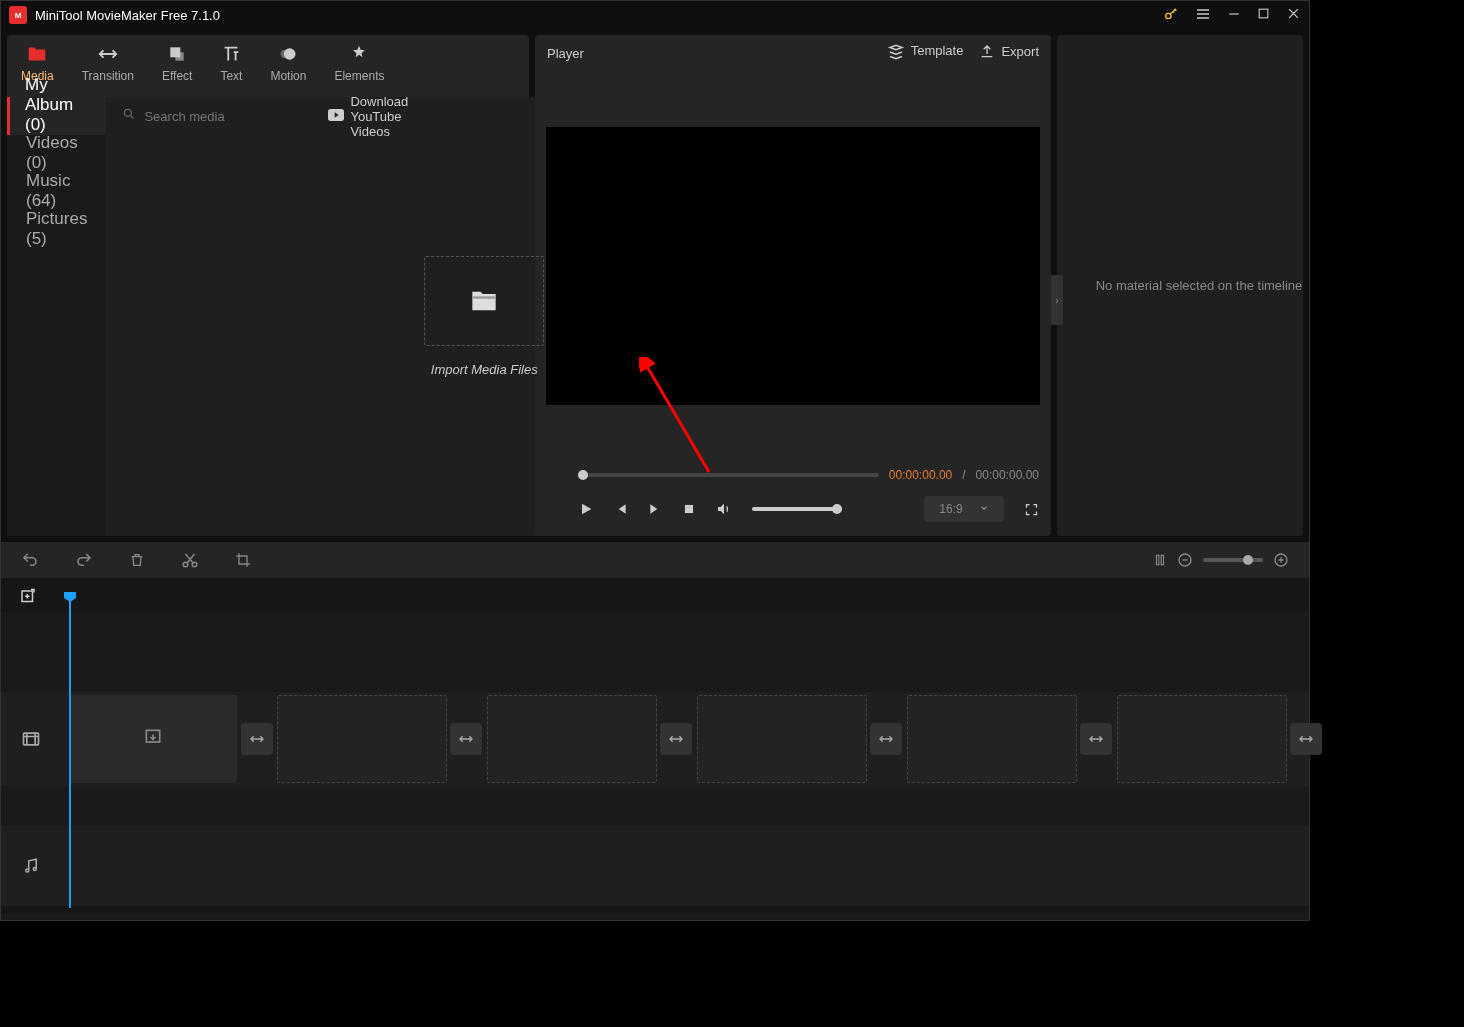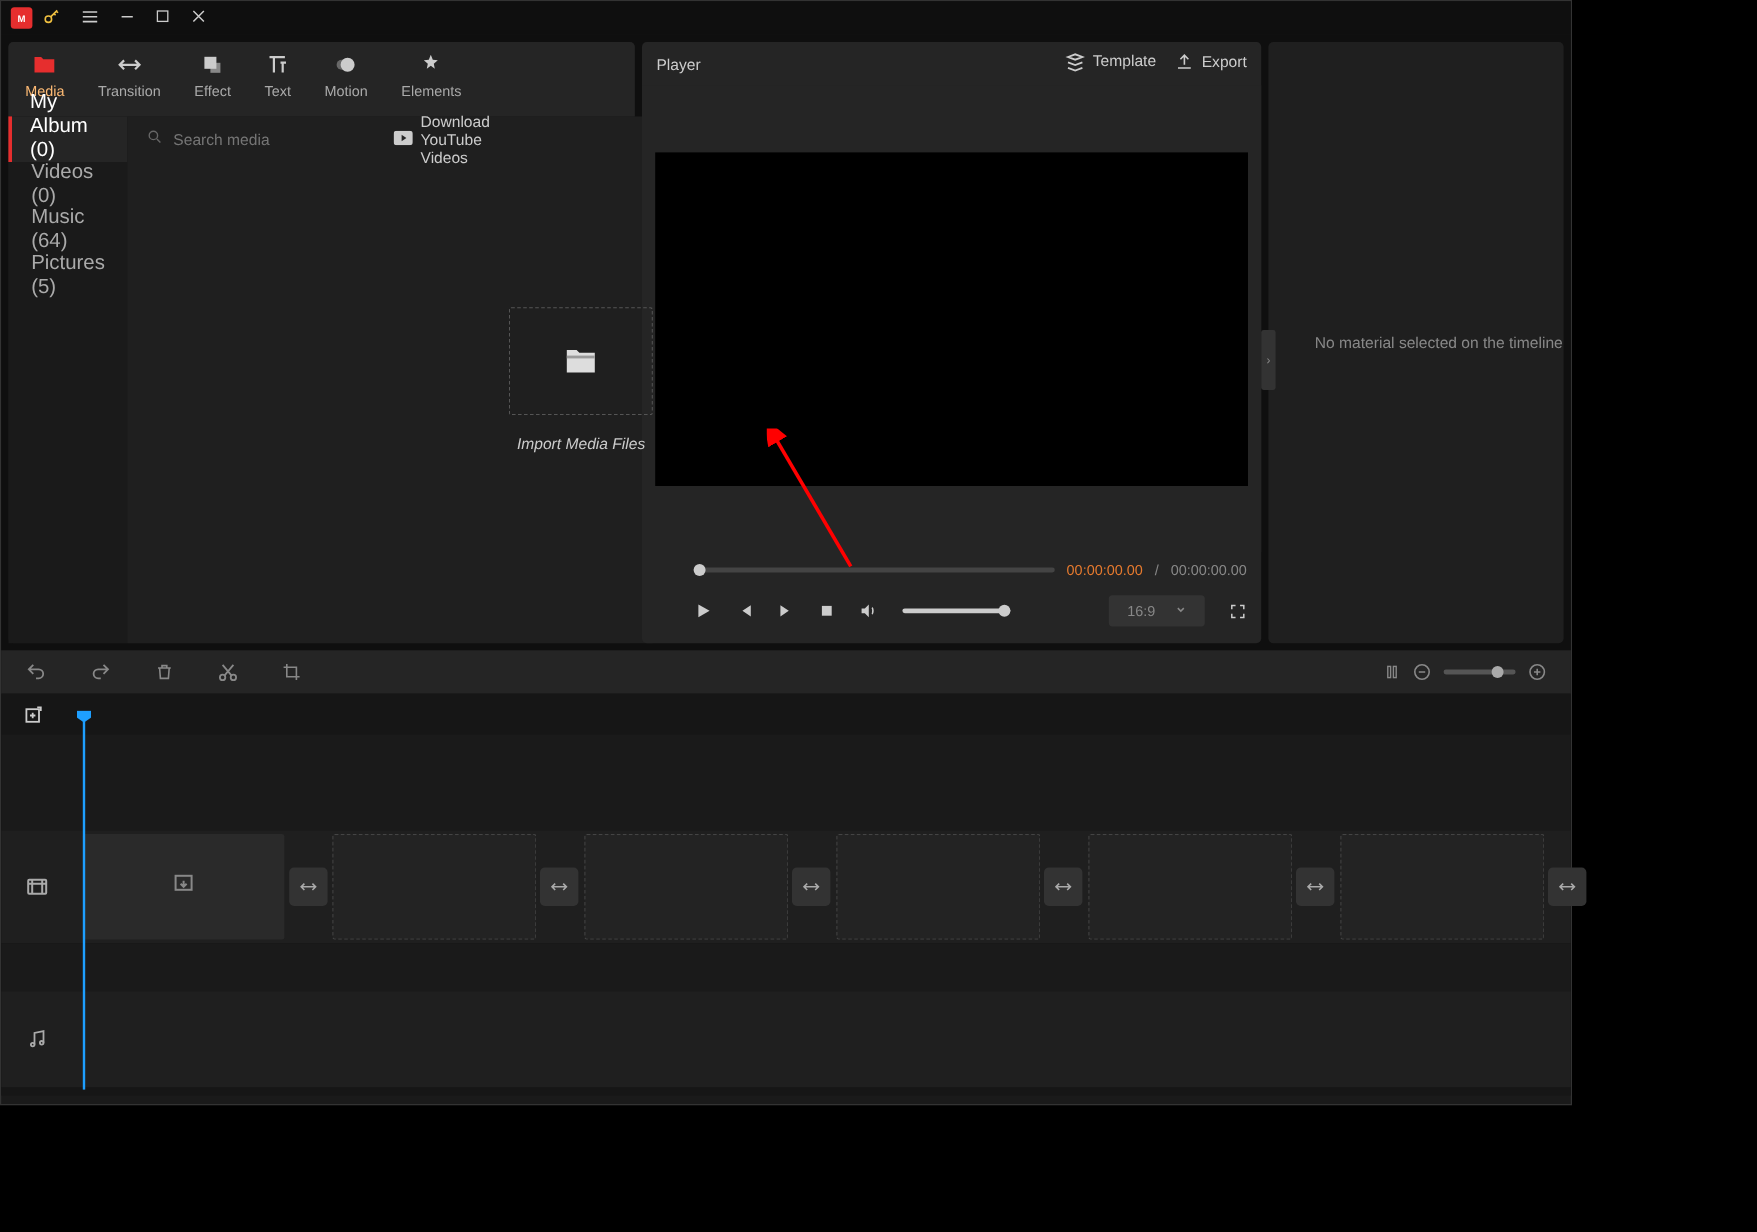--- a/index.html
+++ b/index.html
@@ -96,20 +96,21 @@
 .clip-slot-icon { position: absolute; top: 50%; left: 50%; transform: translate(-50%,-50%); color: #888; }
 .trans-badge { width: 32px; height: 32px; background: #333; border-radius: 4px; display: flex; align-items: center; justify-content: center; position: absolute; right: -36px; top: 50%; transform: translateY(-50%); color: #aaa; }
 </style>
 </head>
 <body>
 
 <div class="window">
 
   <div class="titlebar">
     <div class="app-logo">M</div>
+    <div class="title-text">MiniTool MovieMaker Free 7.1.0</div>
     <div class="title-controls">
       <span class="key-icon">
         <svg width="16" height="16" viewBox="0 0 24 24" fill="none" stroke="#f0c040" stroke-width="2">
             <circle cx="8" cy="15" r="4"></circle>
             <path d="M10.85 12.15 L19 4 M18 5 l2 2 M15 8 l2 2"></path>
           </svg>
       </span>
       <span>
         <svg width="16" height="16" viewBox="0 0 24 24" stroke="#ccc" stroke-width="2">
             <path d="M3 6h18M3 12h18M3 18h18"></path>

